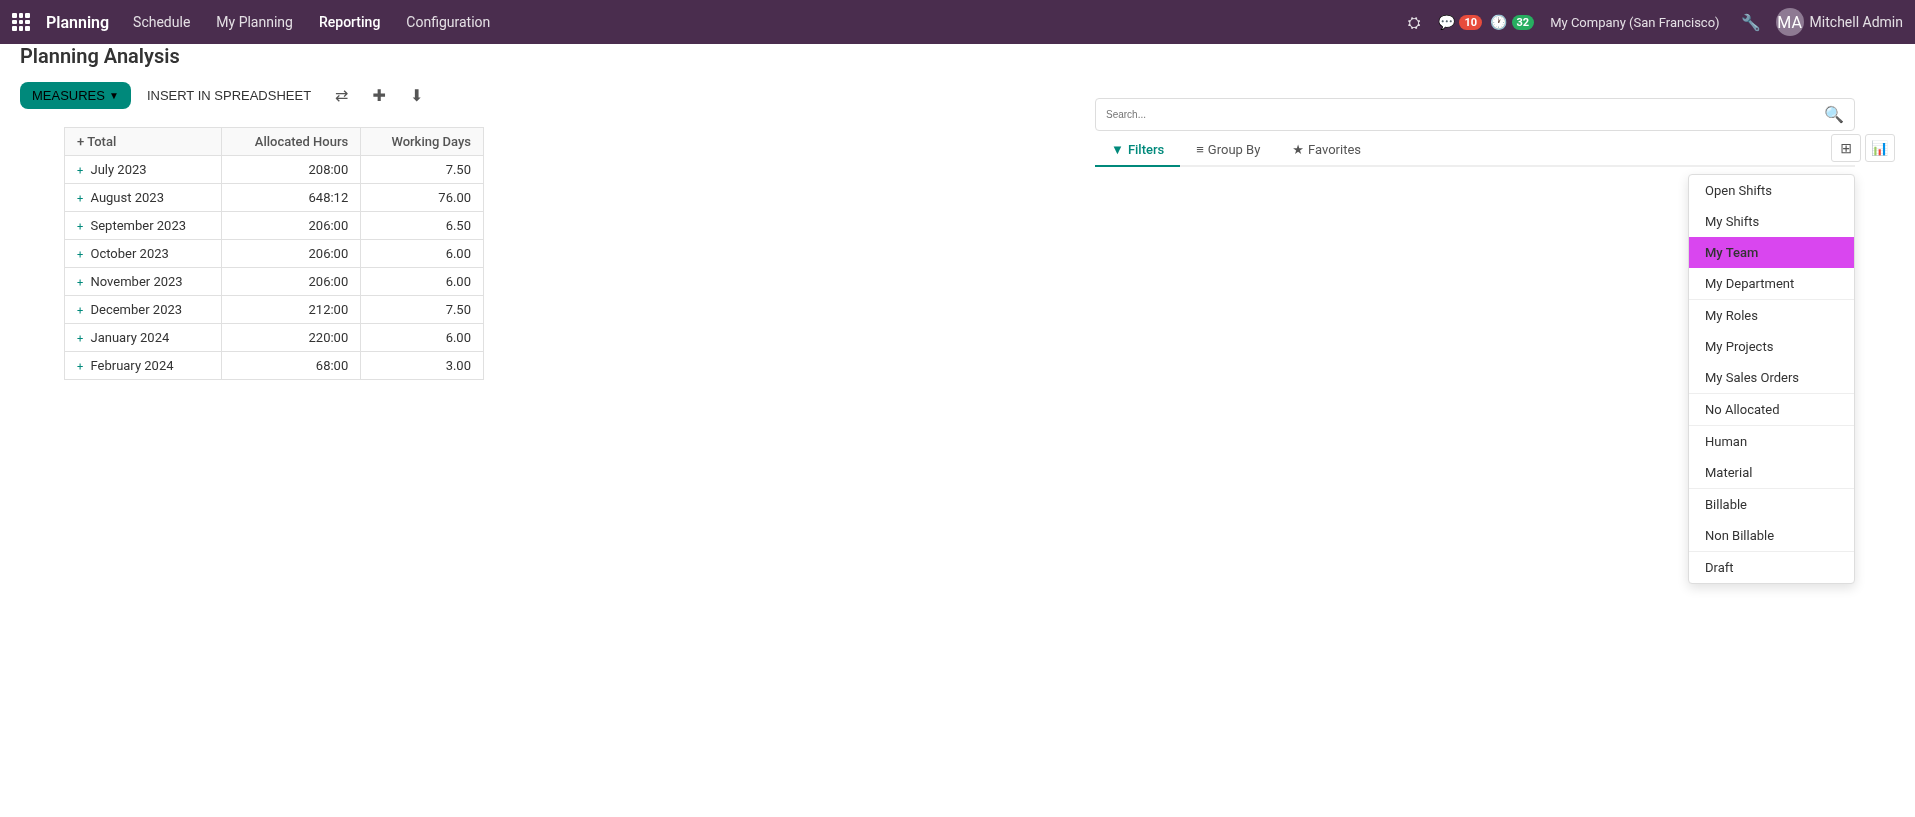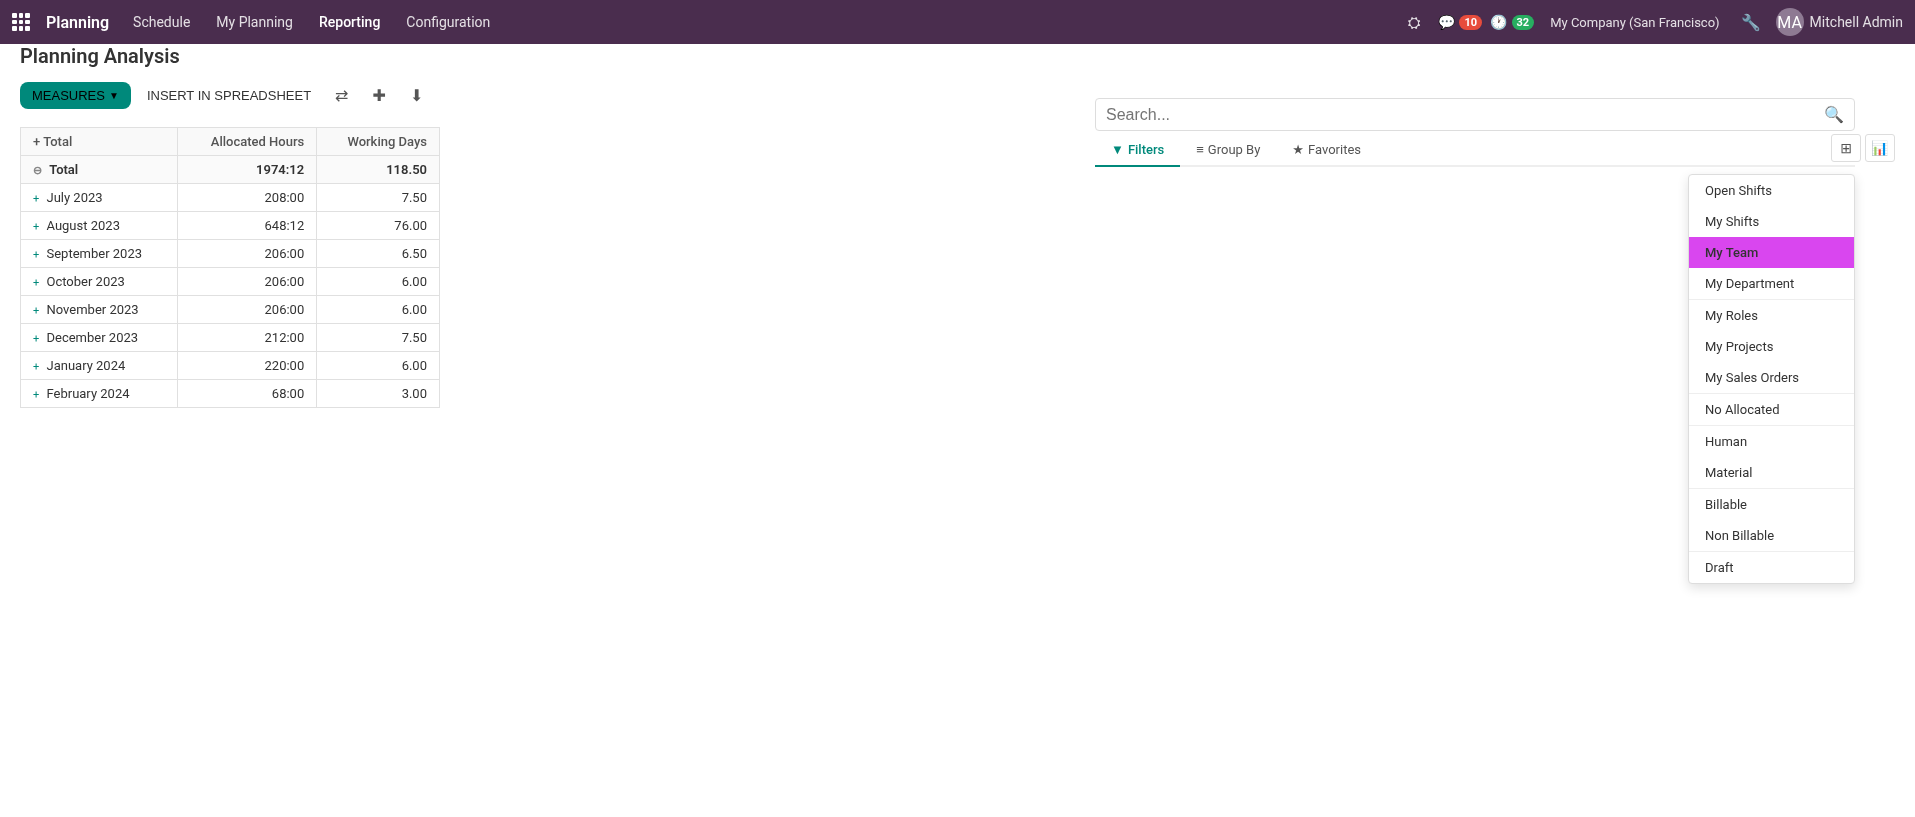--- a/index.html
+++ b/index.html
@@ -182,21 +182,21 @@
       align-items: center;
       background: white;
       border: 1px solid #ddd;
       border-radius: 4px;
       padding: 6px 10px;
     }
     .search-input {
       border: none;
       outline: none;
       flex: 1;
-      font-size: 16px;
+      font-size: 10px;
       color: #999;
     }
     .search-icon-btn {
       color: #666;
       cursor: pointer;
       font-size: 16px;
     }
 
     
     .filter-bar {
@@ -260,20 +260,21 @@
 
     
     .data-table-container {
       margin-top: 8px;
       overflow-x: auto;
     }
     .data-table {
       border-collapse: collapse;
       width: 100%;
       max-width: 420px;
+      margin-left: 44px;
     }
     .data-table th {
       background: #f9f9f9;
       border: 1px solid #e0e0e0;
       padding: 6px 12px;
       text-align: right;
       font-weight: 500;
       font-size: 13px;
       color: #555;
     }
@@ -393,28 +394,20 @@
         <tr>
           <th>
             <span>+</span>
             <span>Total</span>
           </th>
           <th>Allocated Hours</th>
           <th>Working Days</th>
         </tr>
       </thead>
       <tbody>
-        <tr class="total-row">
-          <td>
-            <span class="expand-icon">⊖</span>
-            <span>Total</span>
-          </td>
-          <td>1974:12</td>
-          <td>118.50</td>
-        </tr>
 
       <tr class="group-row">
       <td>
         <span class="plus-icon">+</span>
         <span>July 2023</span>
       </td>
       <td>208:00</td>
       <td>7.50</td>
     </tr>
           <tr class="group-row">

